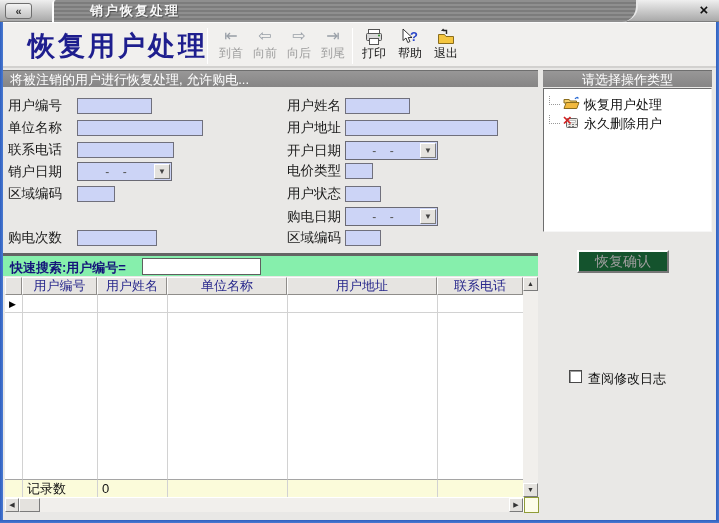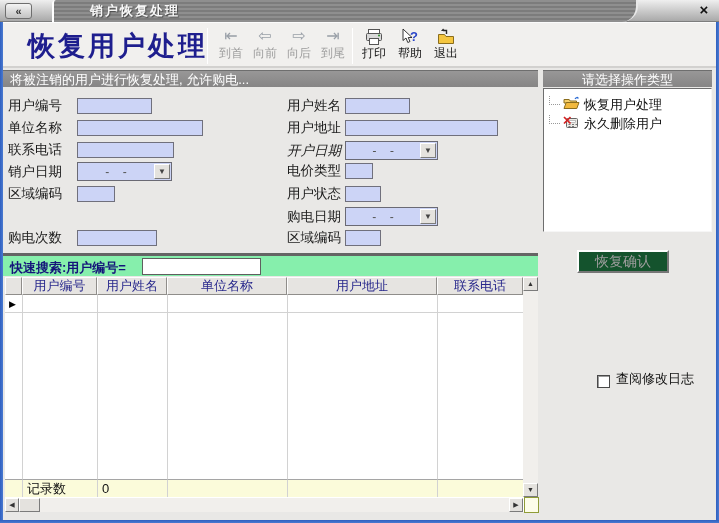--- a/index.html
+++ b/index.html
@@ -114,21 +114,21 @@
   }
   .tree-item { display:flex; align-items:center; height:19px; padding-left:5px; cursor:default; }
   .tree-stub { width:11px; height:9px; border-left:1px dotted #999; border-bottom:1px dotted #999; margin:-8px 3px 0 0; }
   .tree-item svg { flex:0 0 auto; margin-right:4px; }
   .tree-label { font-size:13px; color:#101010; white-space:nowrap; }
   .confirm-btn {
     position:absolute; left:577px; top:250px; width:92px; height:23px;
     background:#14532d; border:2px solid; border-color:#fdfdfd #767676 #767676 #fdfdfd;
     color:#9d9d9d; font-size:14px; text-align:center; line-height:19px;
   }
-  .log-check { position:absolute; left:569px; top:370px; display:flex; align-items:flex-end;margin-left:28px; }
+  .log-check { position:absolute; left:569px; top:370px; display:flex; align-items:flex-start; }
   .log-box { width:13px; height:13px; background:#fff; border:1px solid #494949;
     box-shadow:inset 1px 1px 0 #9b9b9b; margin-right:6px; }
   .log-label { font-size:13px; color:#101010; }
   
   .edge { position:absolute; background:linear-gradient(90deg,#2f5fc0,#4a7ad0); z-index:50; }
   .edge-l { left:0; top:22px; width:3px; height:501px; }
   .edge-r { right:0; top:22px; width:3px; height:501px; }
   .edge-b { left:0; bottom:0; width:719px; height:3px; background:linear-gradient(180deg,#2f5fc0,#4a7ad0); }
 </style>
 </head>
@@ -231,21 +231,21 @@
         <input class="f-input" type="text" style="width: 80px;">
       </div>
       <div class="form-row" style="left: 287px; top: 9px;">
         <span class="f-label" style="width: 58px;">用户姓名</span>
         <input class="f-input" type="text" style="width: 65px;">
       </div>
       <div class="form-row" style="left: 287px; top: 31px;">
         <span class="f-label" style="width: 58px;">用户地址</span>
         <input class="f-input" type="text" style="width: 153px;">
       </div>
-      <div class="form-row" style="left: 287px; top: 53px; font-style: italic;">
+      <div class="form-row" style="left: 287px; top: 53px;">
         <span class="f-label" style="width: 58px;">开户日期</span>
         <div class="f-combo" style="width: 93px;">
           <span class="combo-text">-    -</span>
           <span class="combo-btn">▼</span>
         </div>
       </div>
       <div class="form-row" style="left: 287px; top: 74px;">
         <span class="f-label" style="width: 58px;">电价类型</span>
         <input class="f-input" type="text" style="width: 28px;">
       </div>

